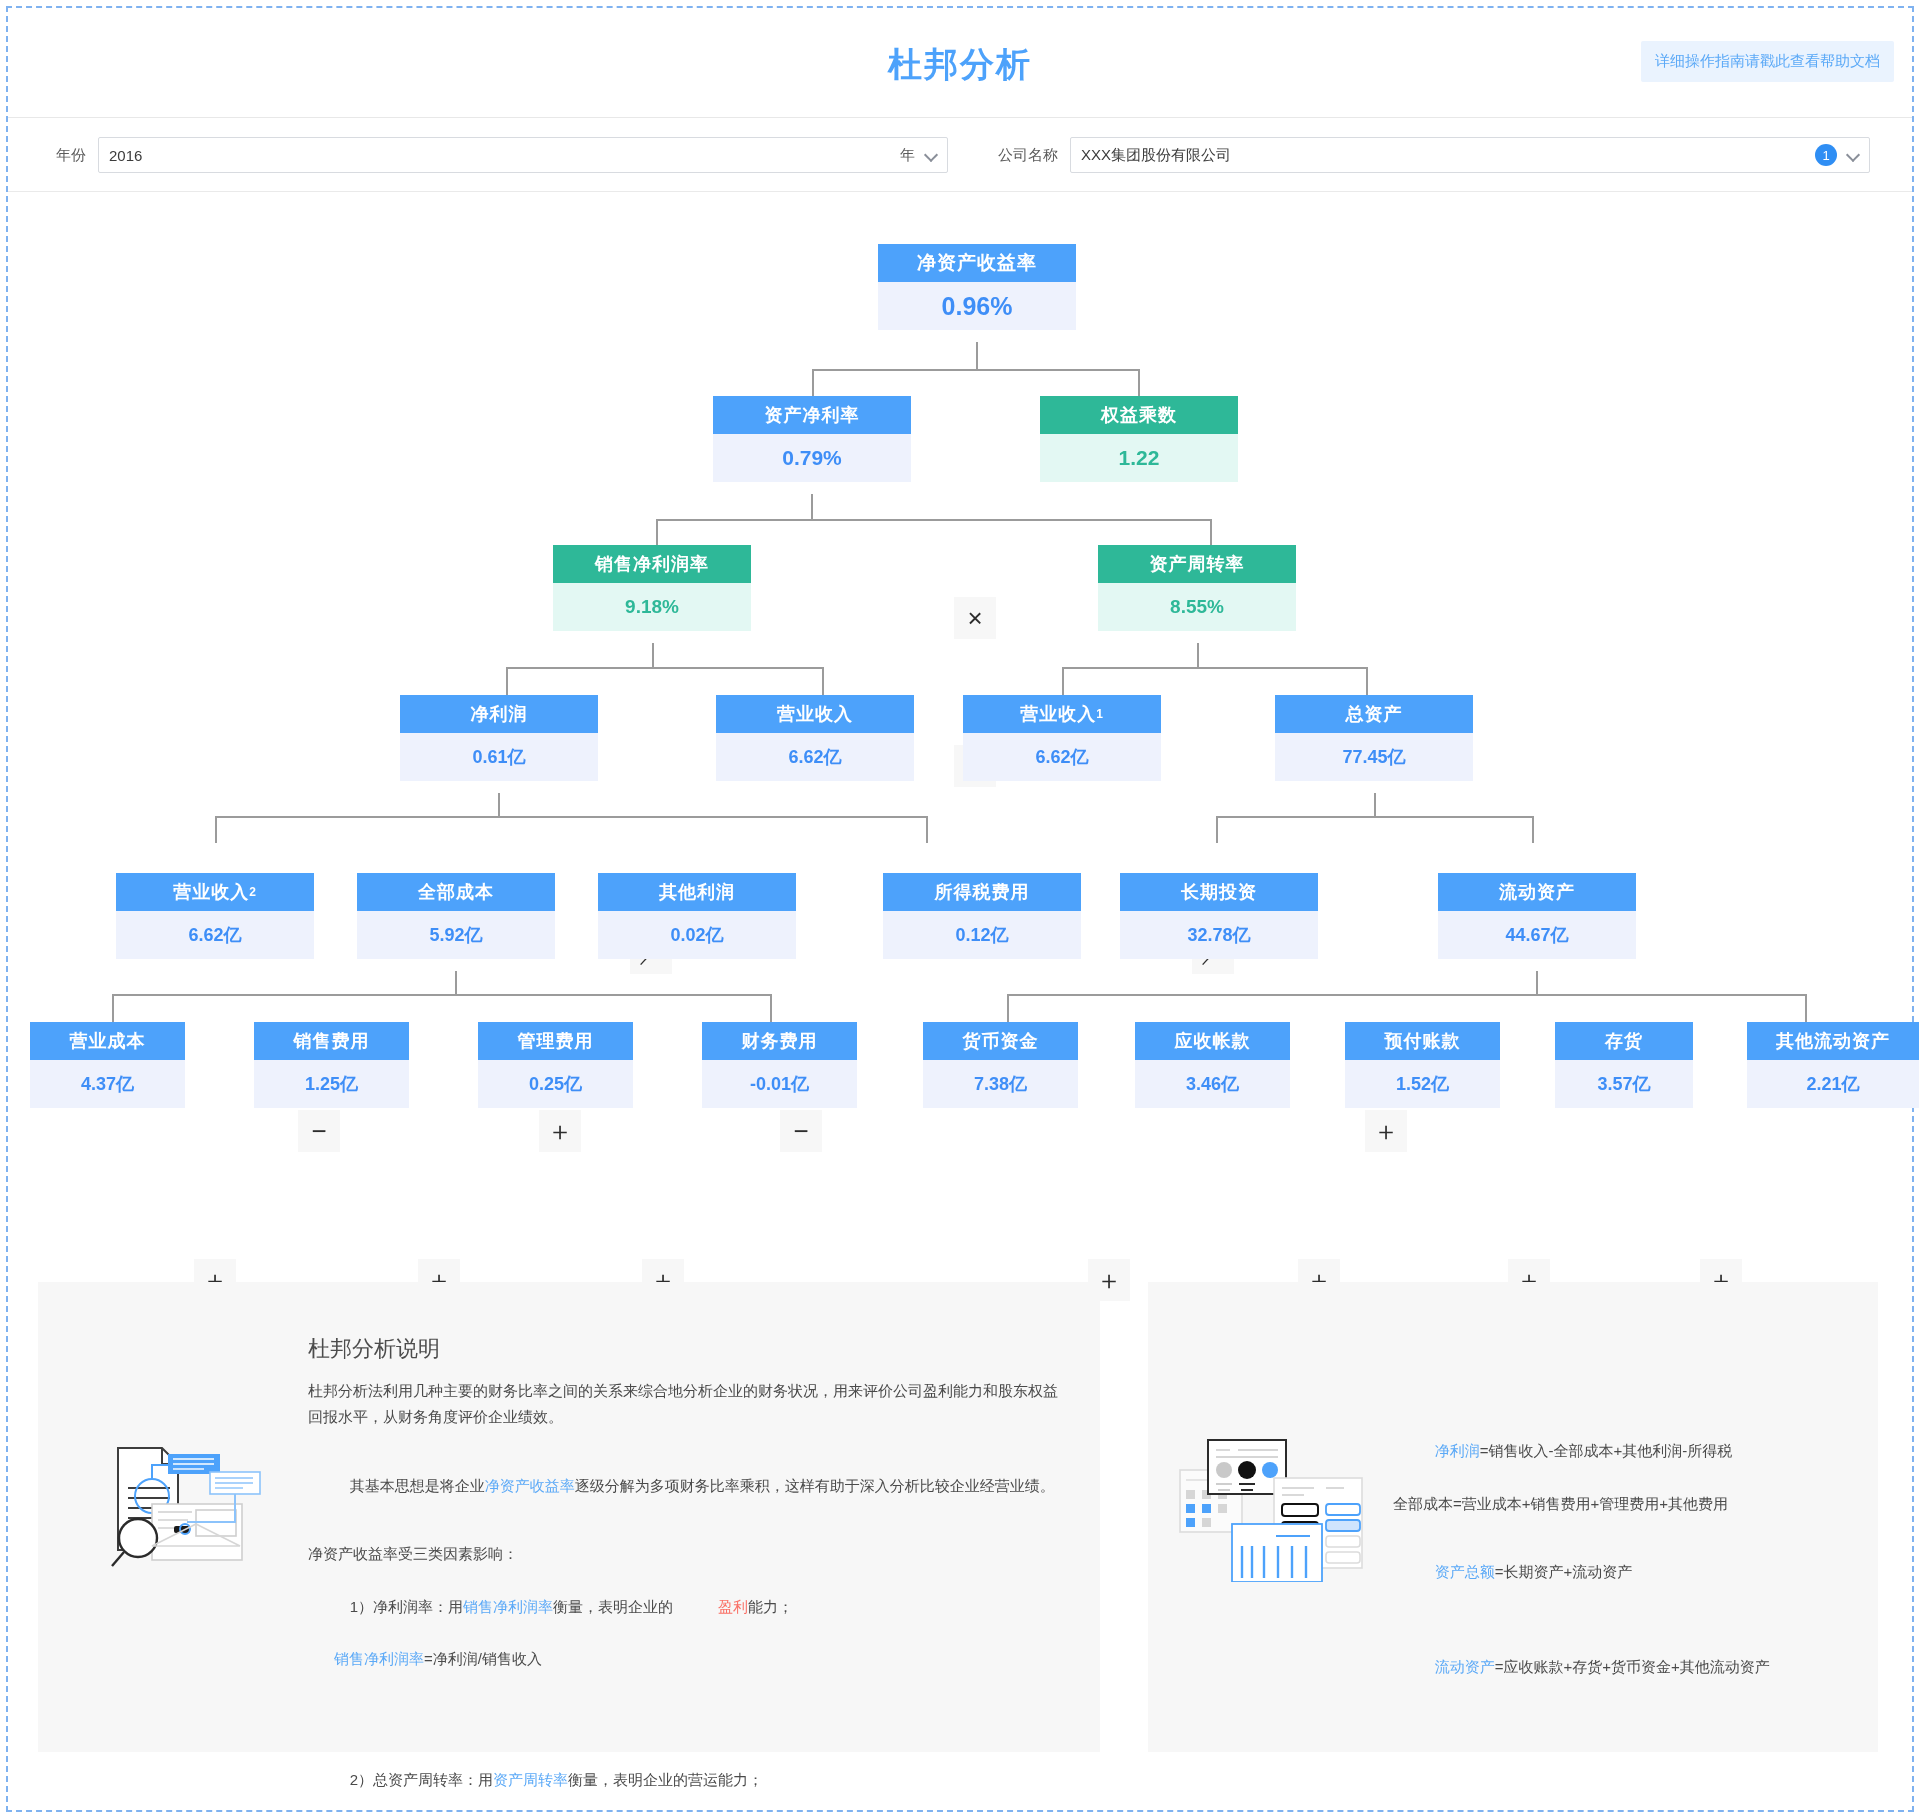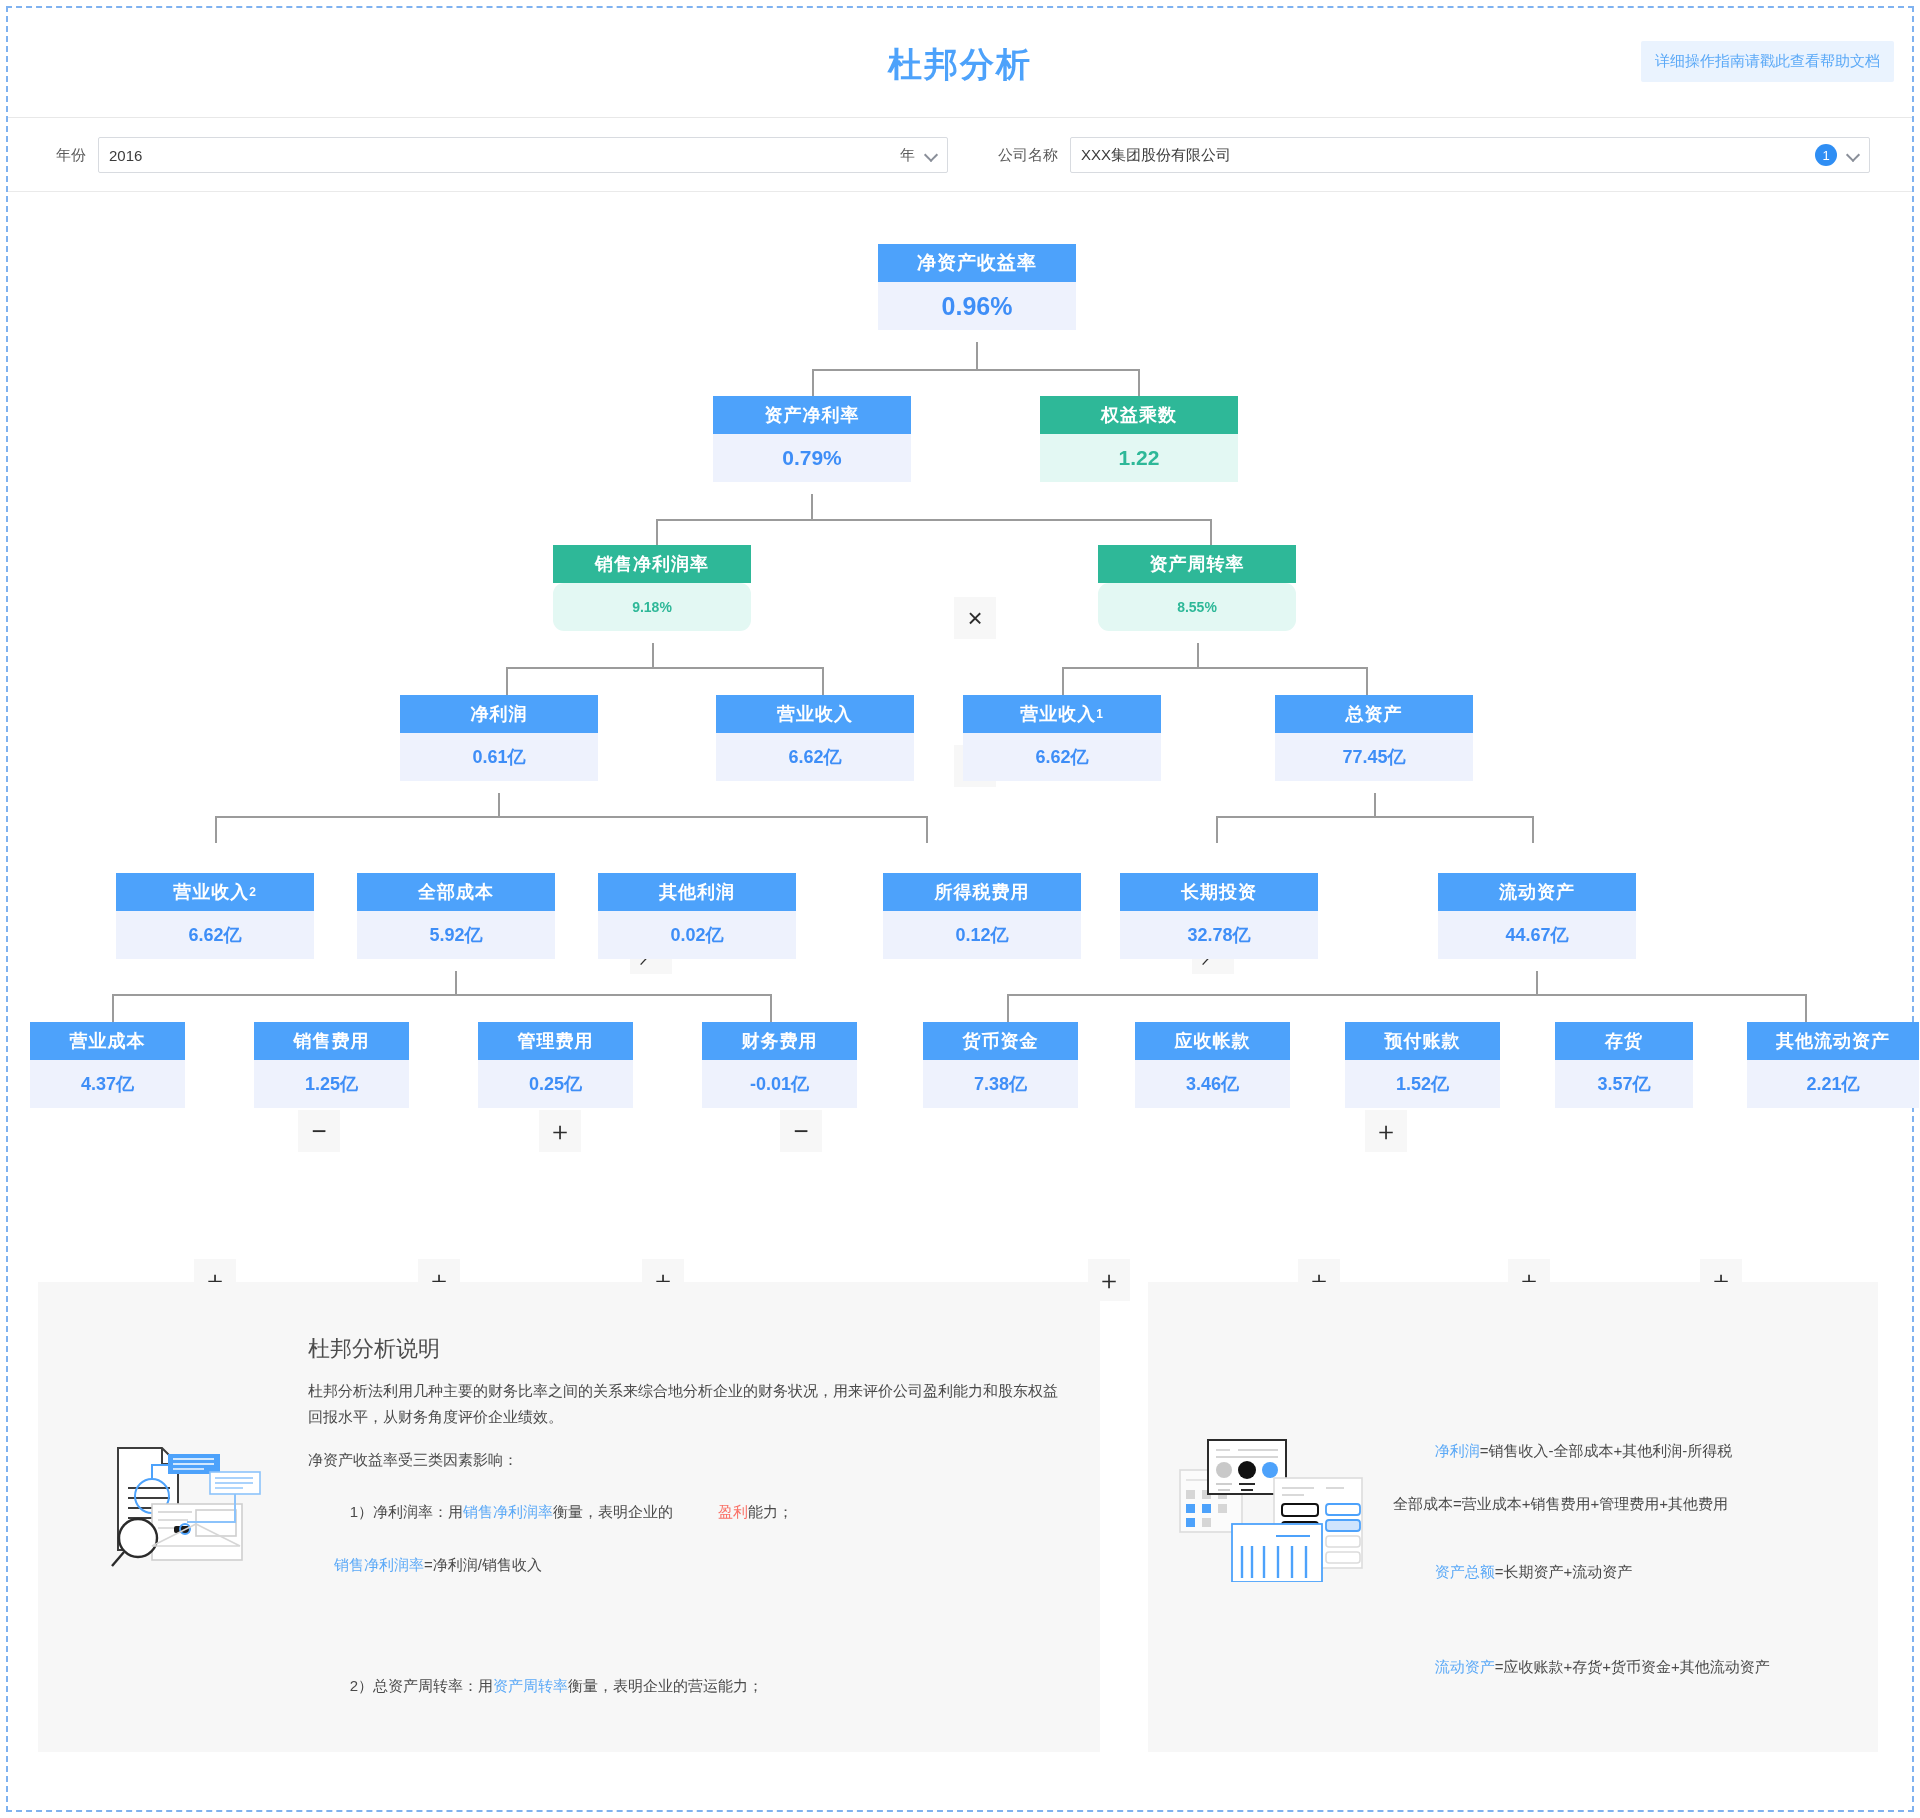--- a/index.html
+++ b/index.html
@@ -70,21 +70,21 @@
     height:48px; display:flex; align-items:center; justify-content:center;
     font-size:18px; font-weight:bold;
   }
   .node.blue .node-head{ background:#4da2fb; }
   .node.blue .node-body{ background:#eef2fd; color:#3e8ef7; }
   .node.green .node-head{ background:#2eb898; }
   .node.green .node-body{ background:#e3f8f3; color:#2eb898; }
   .node.root .node-head{ font-size:19px; }
   .node.root .node-body{ font-size:25px; }
   .node.lvl2 .node-body{ font-size:21px; }
-  .node.lvl3 .node-body{ font-size:14px;border-radius:11px; }
+  .node.lvl3 .node-body{ font-size:19px; }
   .sub{ font-size:12px; vertical-align:sub; font-weight:bold; }
 
   .op{
     position:absolute; width:42px; height:42px; background:#f7f7f7;
     display:flex; align-items:center; justify-content:center;
     font-size:26px; color:#2d2d2d; font-weight:300;
   }
   .op.slash{ font-size:24px; }
 
   .conn{ position:absolute; background:#9b9b9b; }
@@ -356,20 +356,23 @@
           <line x1="24" y1="140" x2="12" y2="154" stroke="#2b2b2b" stroke-width="2.4"></line>
           <path d="M52 134 h88 l-44 -22 Z" fill="none" stroke="#d6d6d6" stroke-width="1.6"></path>
         </svg>
       </div>
 
       <div class="panel-body-left">
         <div class="panel-title">杜邦分析说明</div>
 
         <div class="panel-text para">杜邦分析法利用几种主要的财务比率之间的关系来综合地分析企业的财务状况，用来评价公司盈利能力和股东权益回报水平，从财务角度评价企业绩效。</div>
 
+        <div class="panel-text para">
+          <span>其基本思想是将企业</span><span class="blue-t">净资产收益率</span><span>逐级分解为多项财务比率乘积，这样有助于深入分析比较企业经营业绩。</span>
+        </div>
 
         <div class="panel-text">净资产收益率受三类因素影响：</div>
 
         <div class="panel-text para">
           <span>1）净利润率：用</span><span class="blue-t">销售净利润率</span><span>衡量，表明企业的</span><span class="red-t">盈利</span><span>能力；</span>
           <span class="indent"><span class="blue-t">销售净利润率</span><span>=净利润/销售收入</span></span>
         </div>
 
         <div class="panel-text para">
           <span>2）总资产周转率：用</span><span class="blue-t">资产周转率</span><span>衡量，表明企业的营运能力；</span>

